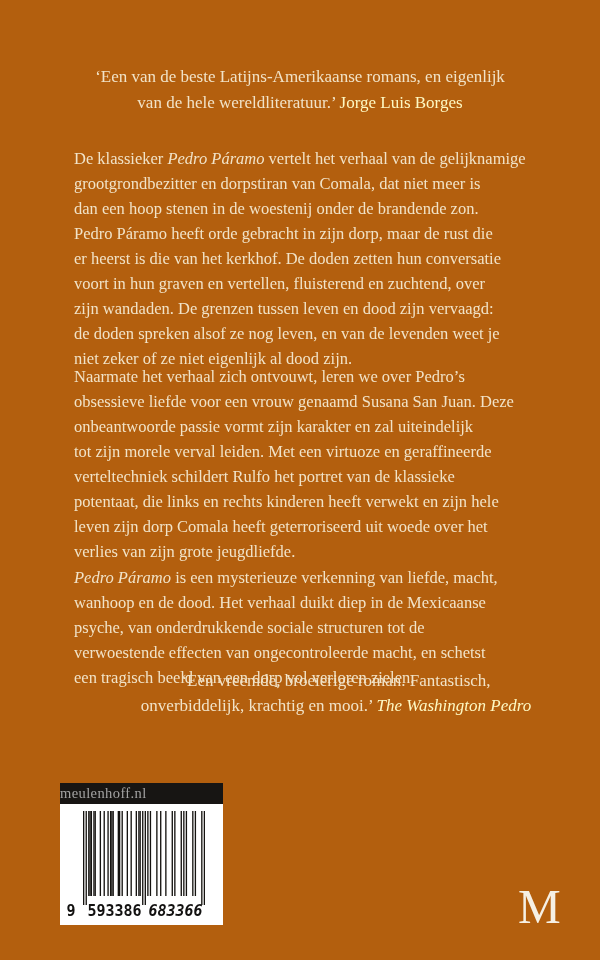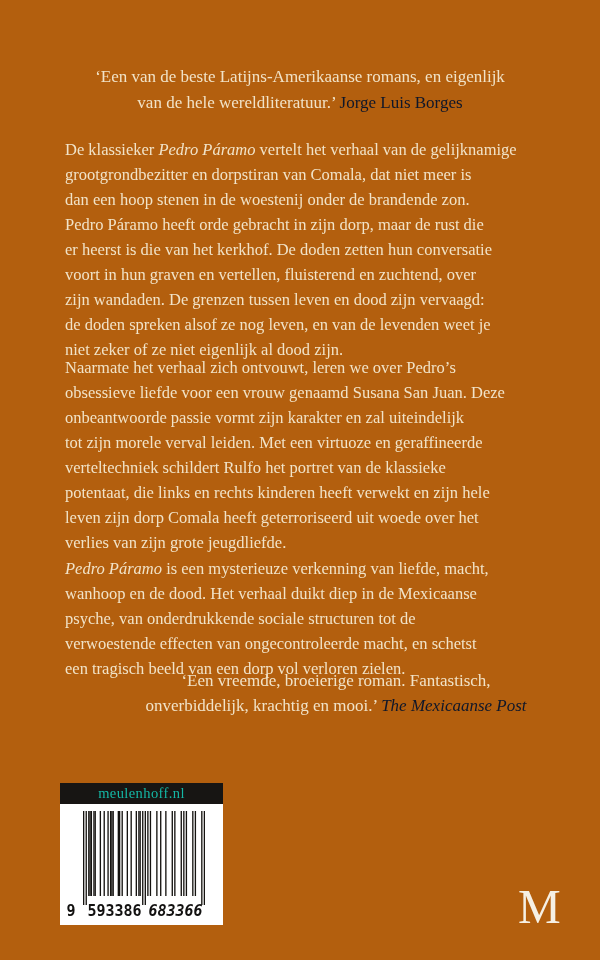--- a/index.html
+++ b/index.html
@@ -9,35 +9,35 @@
     font-family:"Liberation Serif",serif;
     color:#f1e3c8;
   }
   .quote{
     position:absolute;left:0;width:600px;text-align:center;
     white-space:pre;font-size:17px;line-height:26px;color:#f1e3c8;
   }
   .quote.top{top:64px;}
   .quote.bottom{top:668px;line-height:25px;padding-left:36px;}
   .para{
-    position:absolute;left:62px;margin:3px;white-space:pre;
+    position:absolute;left:62px;margin:12px;white-space:pre;
     font-size:16.5px;line-height:25px;color:#f1e3c8;
   }
   .p1{top:134px;}
   .p2{top:352px;}
   .p3{top:553px;}
   .seg.italic{font-style:italic;}
-  .seg.dark{color:#0f172a;}
+  .seg.dark{color:#fef9c3;}
   .barcode-box{
     position:absolute;left:60px;top:783px;width:163px;height:142px;
     background:#ffffff;
   }
   .band{
-    width:100%;height:21px;background:#171513;color:#14b8a6;
-    font-size:14.5px;line-height:21px;text-align:center;letter-spacing:.4px;
+    width:100%;height:21px;background:#171513;color:#a3a3a3;
+    font-size:14.5px;line-height:21px;text-align:left;letter-spacing:.4px;
   }
   .barcode-area{position:relative;width:100%;height:121px;background:#ffffff;}
   .barcode-area svg{position:absolute;left:23px;top:7px;width:122px;height:94px;}
   .bd{
     position:absolute;bottom:5px;color:#121110;
     font-family:"DejaVu Sans Mono",monospace;font-size:15px;font-weight:700;
     text-align:center;white-space:pre;
   }
   .d9{left:4px;width:14px;}
   .g1{left:27px;width:55px;}
@@ -75,21 +75,21 @@
   <p class="para p2"><span class="seg">Naarmate het verhaal zich ontvouwt, leren we over Pedro’s
 obsessieve liefde voor een vrouw genaamd Susana San Juan. Deze
 onbeantwoorde passie vormt zijn karakter en zal uiteindelijk
 tot zijn morele verval leiden. Met een virtuoze en geraffineerde
 verteltechniek schildert Rulfo het portret van de klassieke
 potentaat, die links en rechts kinderen heeft verwekt en zijn hele
 leven zijn dorp Comala heeft geterroriseerd uit woede over het
 verlies van zijn grote jeugdliefde.</span></p>
 
   <div class="quote bottom"><span class="seg">‘Een vreemde, broeierige roman. Fantastisch,
-onverbiddelijk, krachtig en mooi.’ </span><span class="seg italic dark">The Mexicaanse Post</span></div>
+onverbiddelijk, krachtig en mooi.’ </span><span class="seg italic dark">The Washington Pedro</span></div>
 
   <div class="barcode-box">
     <div class="band">meulenhoff.nl</div>
     <div class="barcode-area">
       <svg id="barcode-svg" viewBox="0 0 95 94" preserveAspectRatio="none">
           <rect x="0" y="0" width="1.04" height="94" fill="#151310"></rect>
           <rect x="2" y="0" width="1.04" height="94" fill="#151310"></rect>
           <rect x="4" y="0" width="1.04" height="85" fill="#151310"></rect>
           <rect x="5" y="0" width="1.04" height="85" fill="#151310"></rect>
           <rect x="6" y="0" width="1.04" height="85" fill="#151310"></rect>

